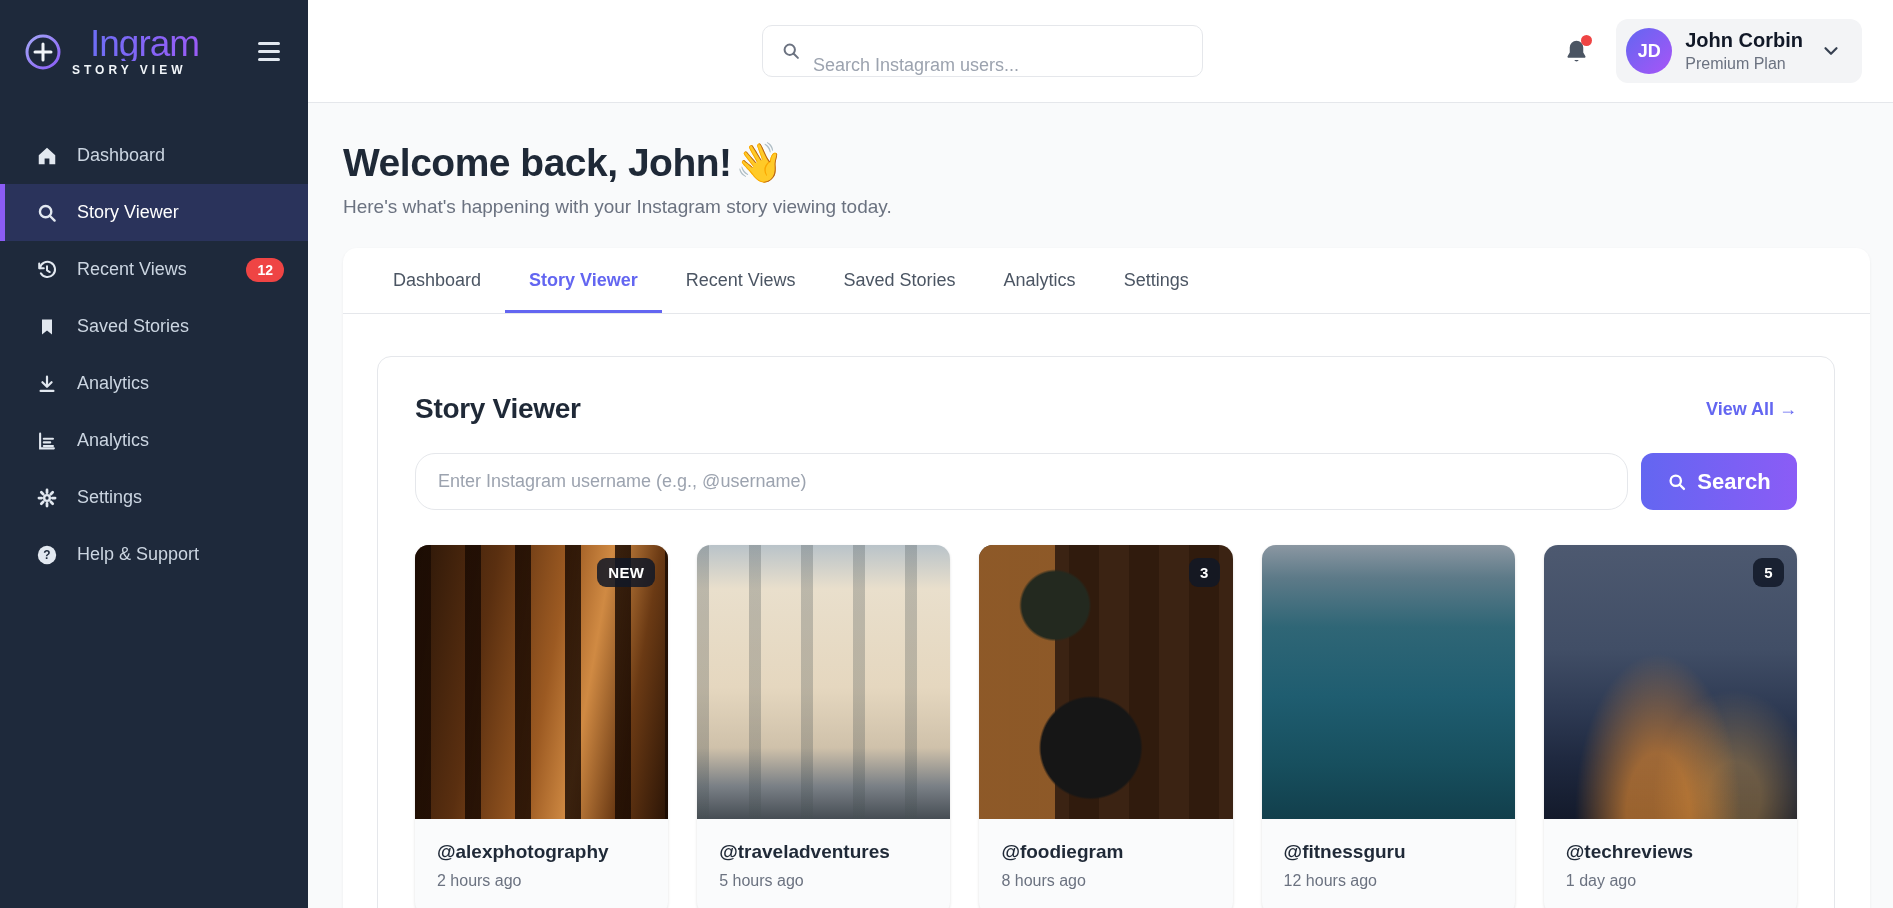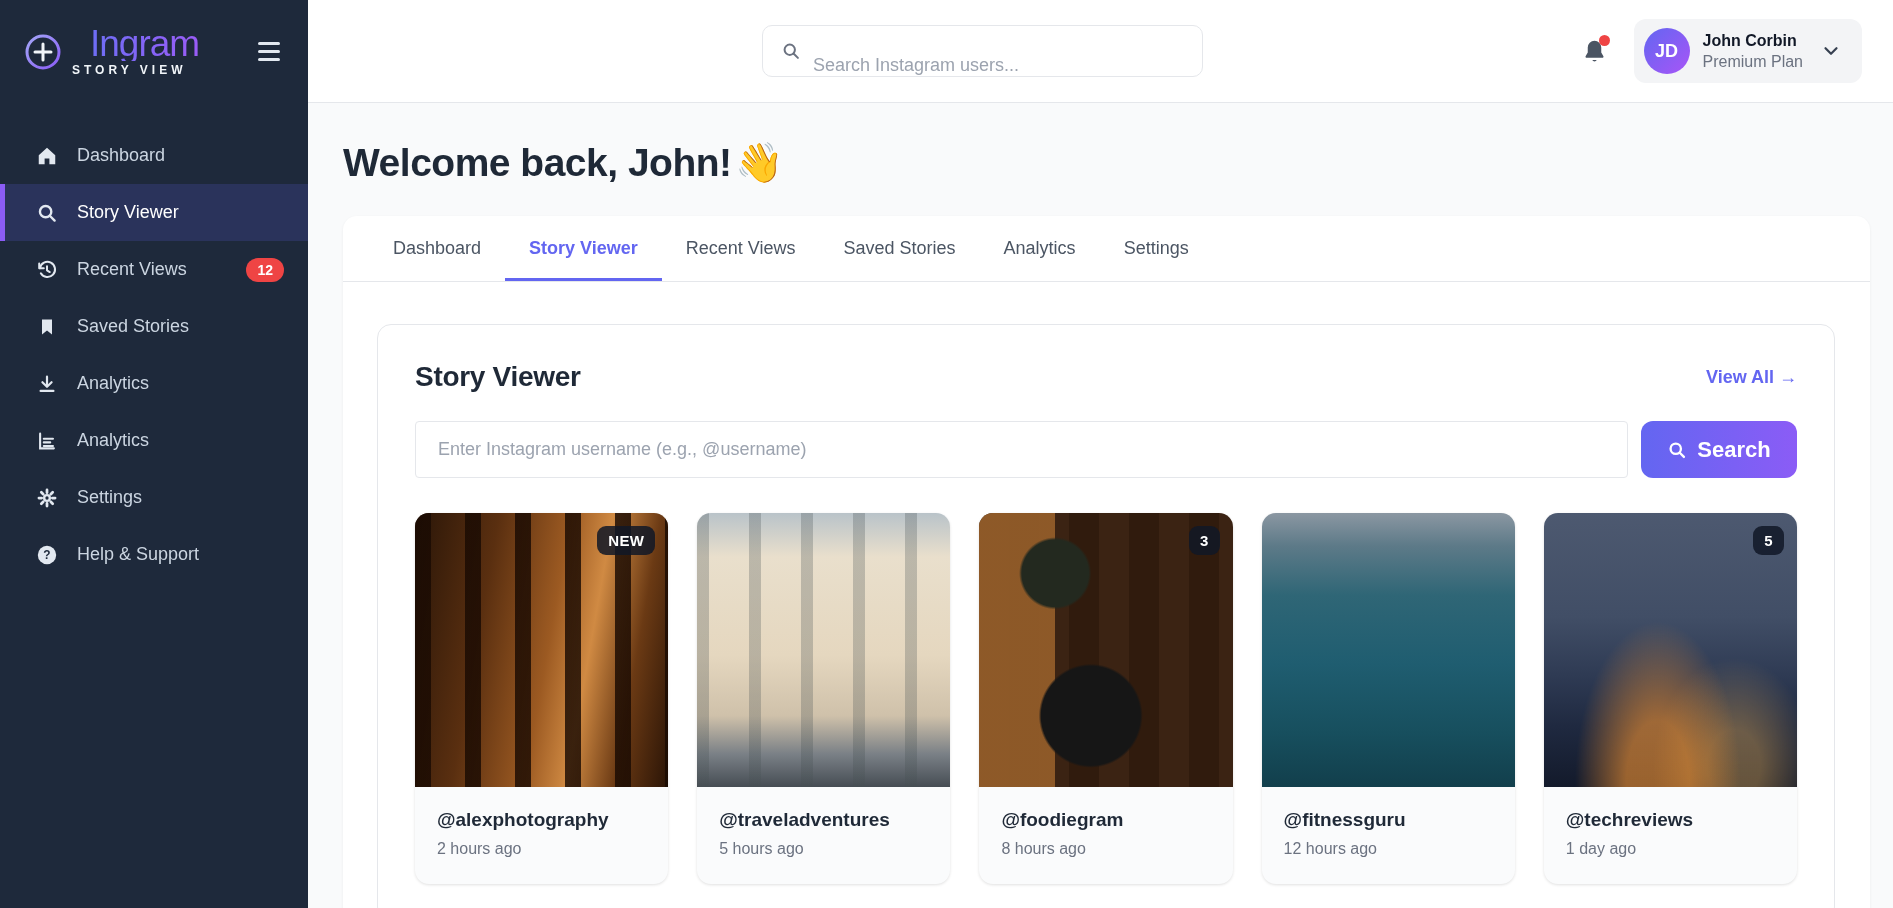--- a/index.html
+++ b/index.html
@@ -39,21 +39,21 @@
   .topsearch input::placeholder { color:#9ca3af; }
   .top-right { margin-left:auto; margin-right:31px; display:flex; align-items:center; gap:26px; }
   .bell-wrap { position:relative; cursor:pointer; color:#4b5563; display:flex; }
   .bell-dot { position:absolute; top:-3px; right:-2px; width:11px; height:11px; background:#ef4444;
     border-radius:50%; }
   .user-pill { display:flex; align-items:center; gap:13px; background:#f3f4f6; border-radius:12px;
     padding:9px 20px 9px 10px; cursor:pointer; }
   .avatar { width:46px; height:46px; border-radius:50%; background:linear-gradient(135deg,#6366f1,#a855f7);
     color:#fff; font-weight:bold; font-size:18px; display:flex; align-items:center; justify-content:center; }
   .user-meta { display:flex; flex-direction:column; gap:3px; }
-  .user-name { font-size:16px; font-weight:bold; color:#111827; }
+  .user-name { font-size:20px; font-weight:bold; color:#111827; }
   .user-plan { font-size:16px; color:#6b7280; }
   .chev { color:#374151; display:flex; margin-left:4px; }
 
   .content { flex:1; background:#f9fafb; padding:37px 23px 0 35px; overflow:hidden; }
   .welcome-title { font-size:39px; font-weight:bold; color:#1f2937; letter-spacing:-0.5px; display:flex; align-items:center; gap:4px; }
   .welcome-sub { margin-top:10px; font-size:19px; color:#6b7280; }
 
   .panel { margin-top:30px; background:#ffffff; border-radius:14px 14px 0 0;
     box-shadow:0 1px 3px rgba(0,0,0,0.06); height:100%; }
   .tabrow { display:flex; padding:0 26px; border-bottom:1px solid #e5e7eb; }
@@ -61,21 +61,21 @@
     border-bottom:3px solid transparent; font-weight:500; }
   .tab.active { color:#6366f1; border-bottom-color:#6366f1; font-weight:bold; }
 
   .panel-body { padding:42px 35px 0 34px; }
   .viewer-card { border:1px solid #e5e7eb; border-radius:14px; padding:36px 37px; background:#fff; }
   .viewer-head { display:flex; align-items:center; justify-content:space-between; }
   .viewer-title { font-size:28px; font-weight:bold; color:#1f2937; letter-spacing:-0.3px; }
   .view-all { color:#6366f1; font-size:18px; font-weight:bold; cursor:pointer; text-decoration:none; }
 
   .search-row { display:flex; gap:13px; margin-top:28px; }
-  .username-input { flex:1; height:57px; border:1.5px solid #e5e7eb; border-radius:4px; padding:0 22px;
+  .username-input { flex:1; height:57px; border:1.5px solid #e5e7eb; border-radius:20px; padding:0 22px;
     font-size:18px; color:#374151; outline:none; font-family:"Liberation Sans", sans-serif; }
   .username-input::placeholder { color:#9ca3af; }
   .search-btn { width:156px; height:57px; border:none; border-radius:12px; cursor:pointer;
     background:linear-gradient(90deg,#6366f1,#8b5cf6); color:#fff; font-size:22px; font-weight:bold;
     display:flex; align-items:center; justify-content:center; gap:10px; font-family:"Liberation Sans", sans-serif; }
 
   .stories { display:flex; gap:29px; margin-top:35px; }
   .story-card { flex:1; border-radius:14px; overflow:hidden; background:#fafbfc;
     box-shadow:0 1px 3px rgba(0,0,0,0.12); cursor:pointer; }
   .story-img { height:274px; position:relative; }
@@ -266,20 +266,21 @@
           </span>
         </div>
       </div>
     </header>
 
     <div class="content">
       <h1 class="welcome-title">
         <span>Welcome back, John!</span>
         <span>👋</span>
       </h1>
+      <p class="welcome-sub">Here's what's happening with your Instagram story viewing today.</p>
 
       <div class="panel">
         <div class="tabrow">
           <div class="tab">Dashboard</div>
           <div class="tab active">Story Viewer</div>
           <div class="tab">Recent Views</div>
           <div class="tab">Saved Stories</div>
           <div class="tab">Analytics</div>
           <div class="tab">Settings</div>
         </div>

